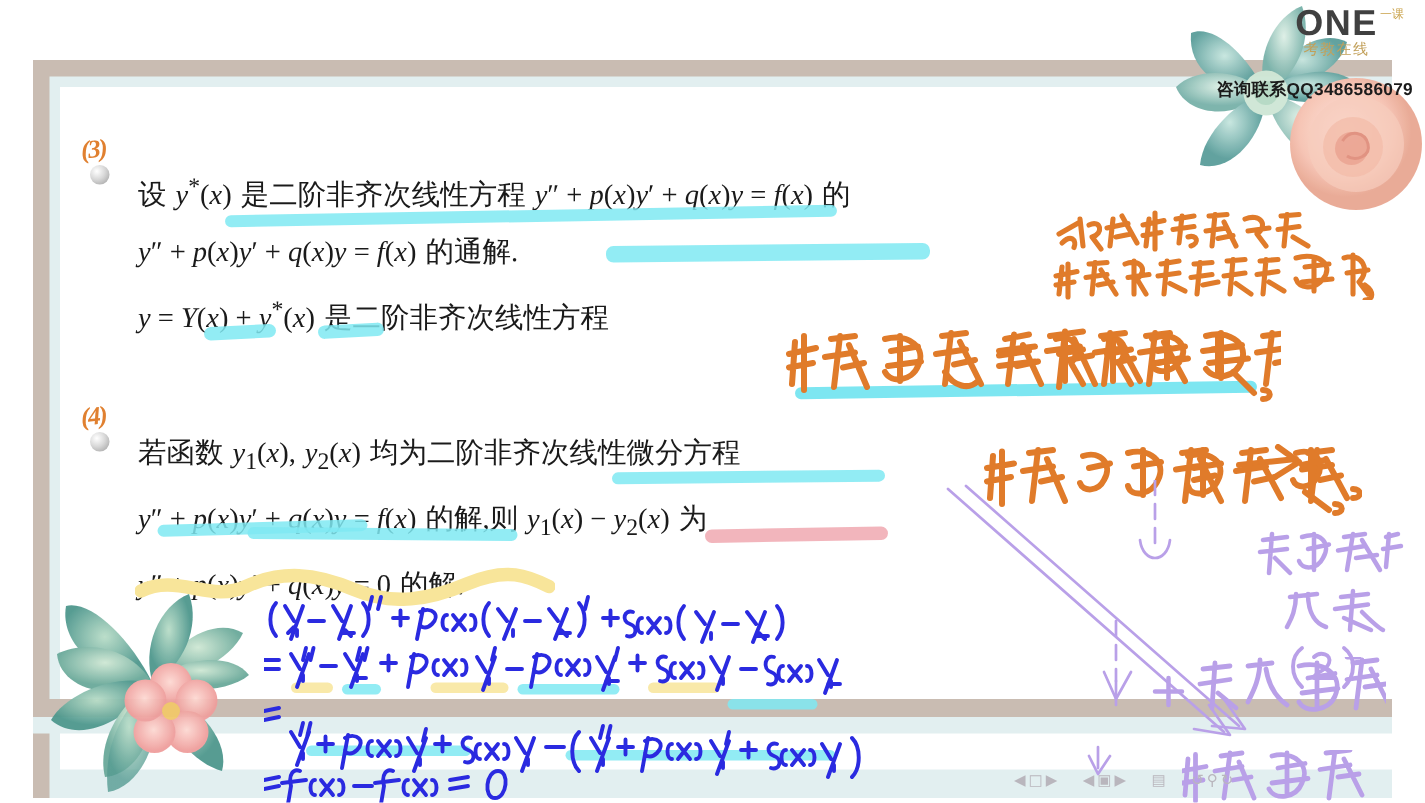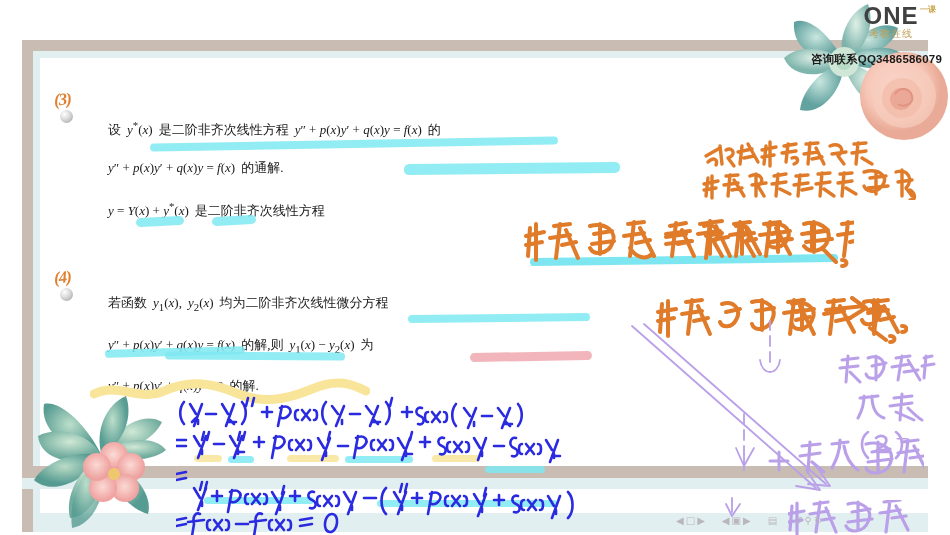--- a/index.html
+++ b/index.html
@@ -46,21 +46,21 @@
   }
   .itemnum{
     position:absolute;left:-38px;top:-16px;
     font-family:"Liberation Serif", serif;
     font-size:17px;color:#e08030;font-style:italic;font-weight:bold;
     letter-spacing:-1px;
     transform:rotate(-6deg);
   }
   .line{
     font-family:"Liberation Serif", serif;
-    font-size:13px;color:#1a1a1a;line-height:38px;white-space:nowrap;margin-left:16px;
+    font-size:19px;color:#1a1a1a;line-height:38px;white-space:nowrap;
   }
   .m{font-style:italic;font-family:"Liberation Serif", serif;}
   .sp{display:inline-block;width:6px;}
 
   
   .hl{position:absolute;border-radius:5px;opacity:.85;pointer-events:none;}
   .hl-cyan{background:#7fe9f2;}
   .hl-cyan2{background:#66e2ef;}
   .hl-yellow{background:#f8e59a;}
   .hl-pink{background:#f0a8b0;}
@@ -78,21 +78,21 @@
   .logo{
     position:absolute;right:10px;top:4px;width:98px;height:36px;
     text-align:center;
   }
   .logo-main{
     font-family:"Liberation Sans", sans-serif;font-weight:bold;font-size:24px;
     color:#404040;letter-spacing:1px;line-height:24px;
   }
   .logo-sup{
     position:absolute;right:4px;top:0px;font-size:8px;color:#c9a24a;
-    font-family:"Liberation Sans", sans-serif;font-weight:bold;
+    font-family:"Liberation Sans", sans-serif;font-weight:normal;
   }
   .logo-sub{
     font-family:"Liberation Sans", sans-serif;font-size:10px;color:#c2a05a;
     letter-spacing:1px;line-height:12px;text-align:center;
   }
 
   
   .navbar{
     position:absolute;left:676px;top:512px;width:262px;height:18px;
     display:flex;align-items:center;gap:4px;

